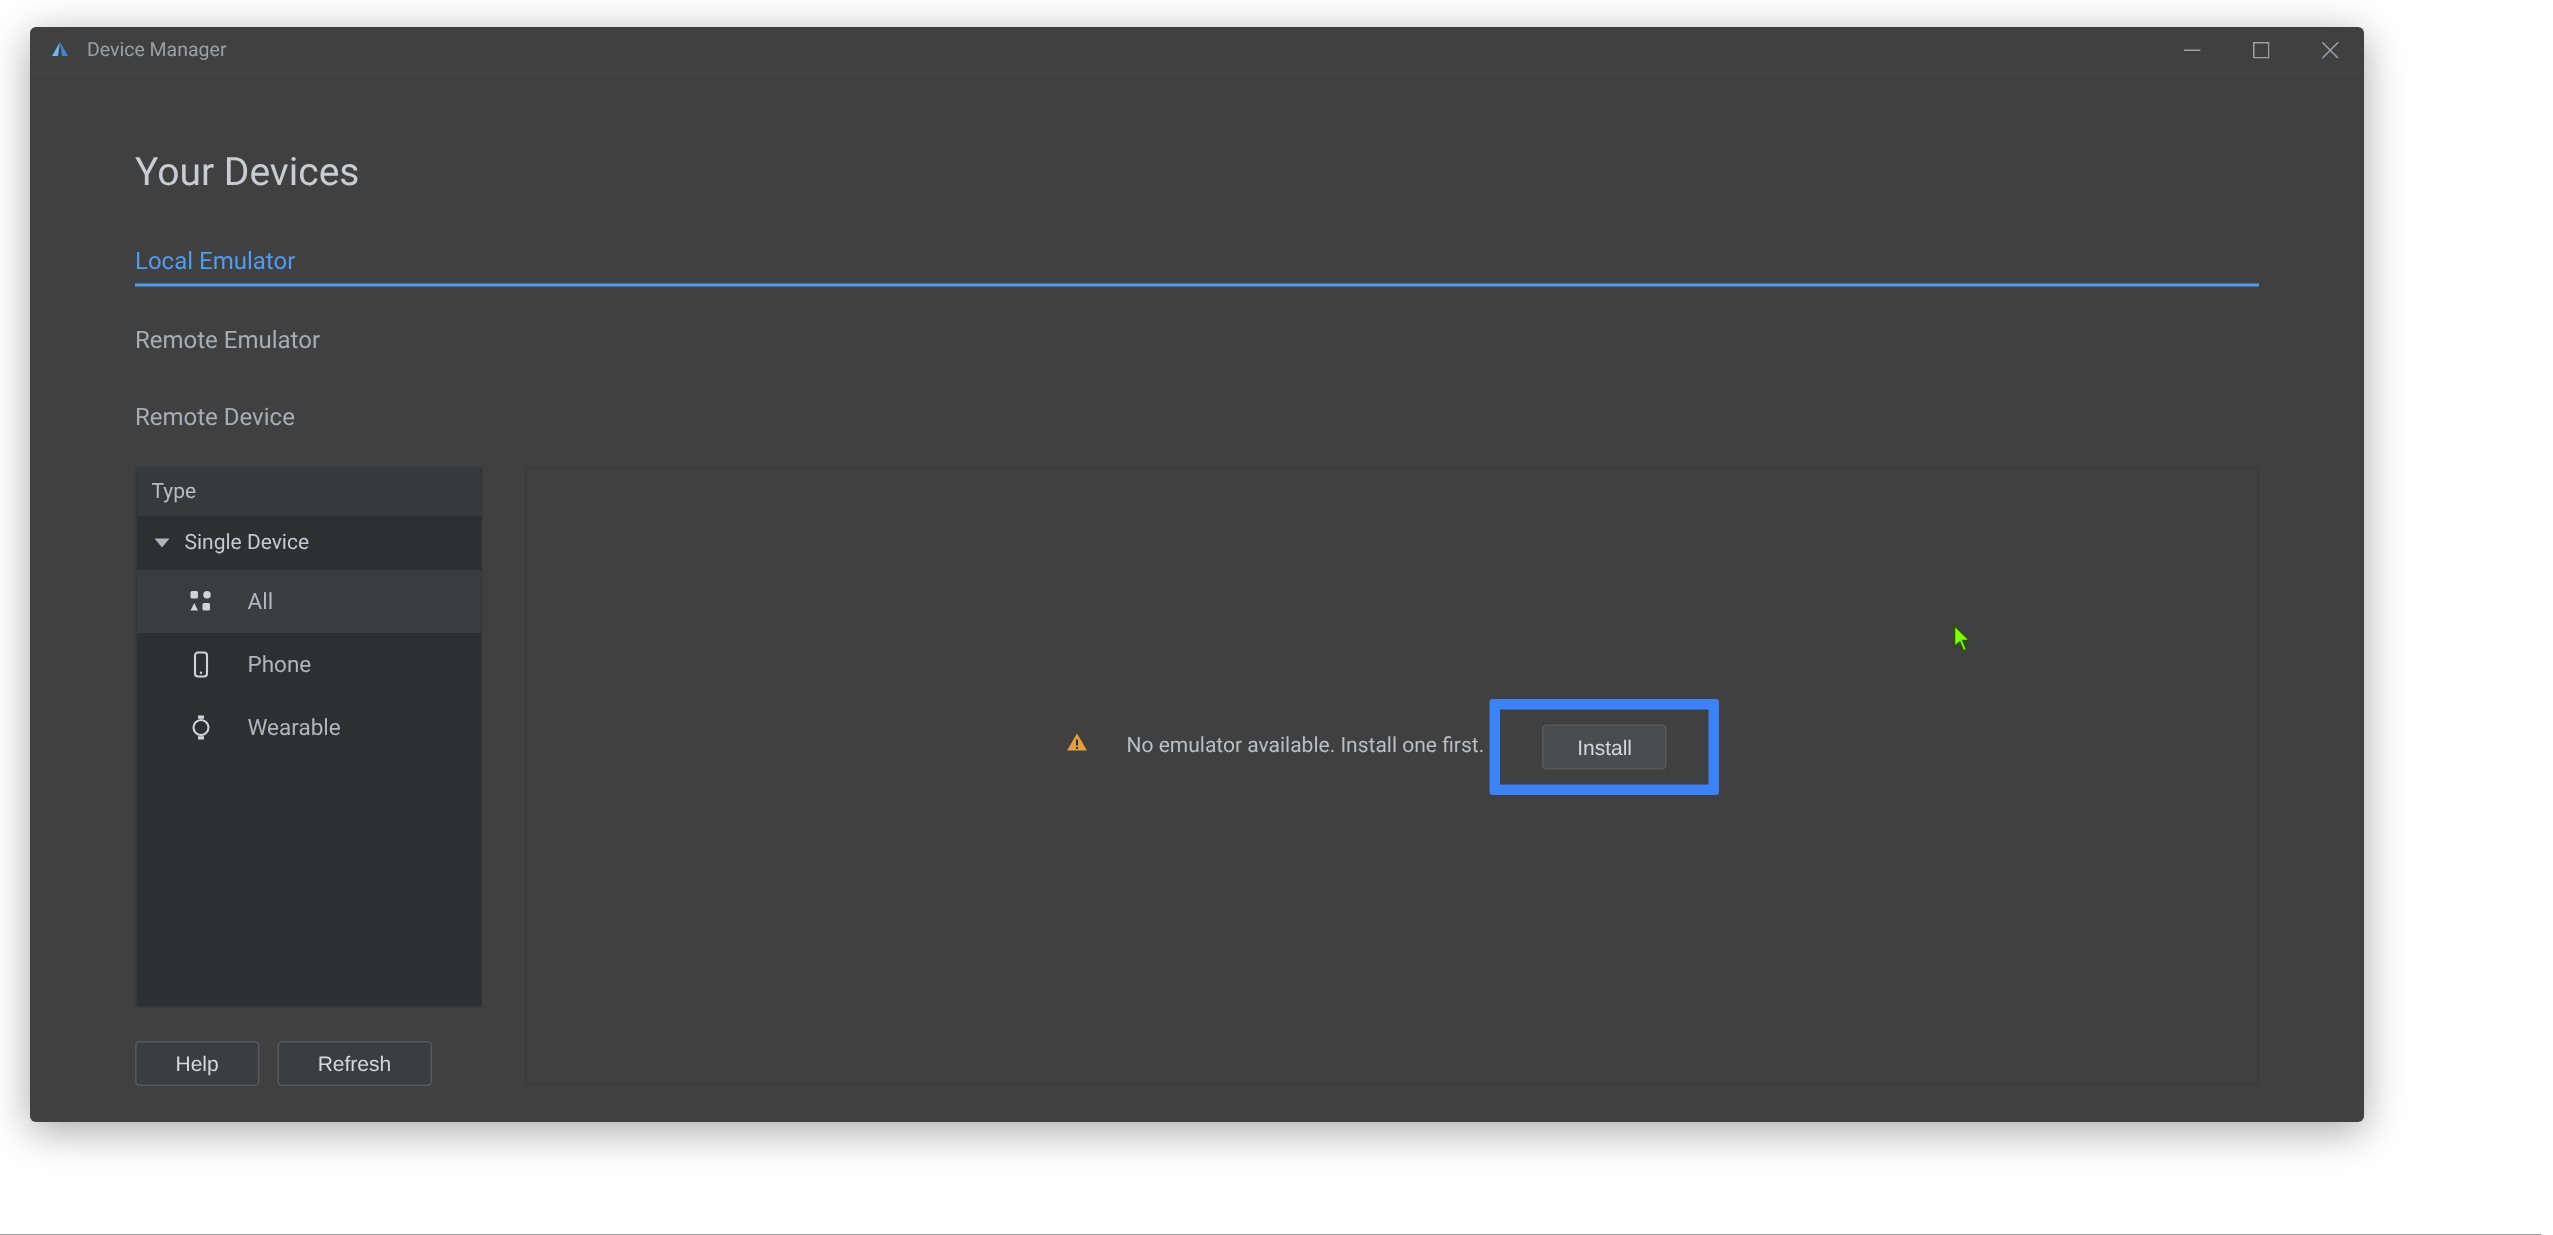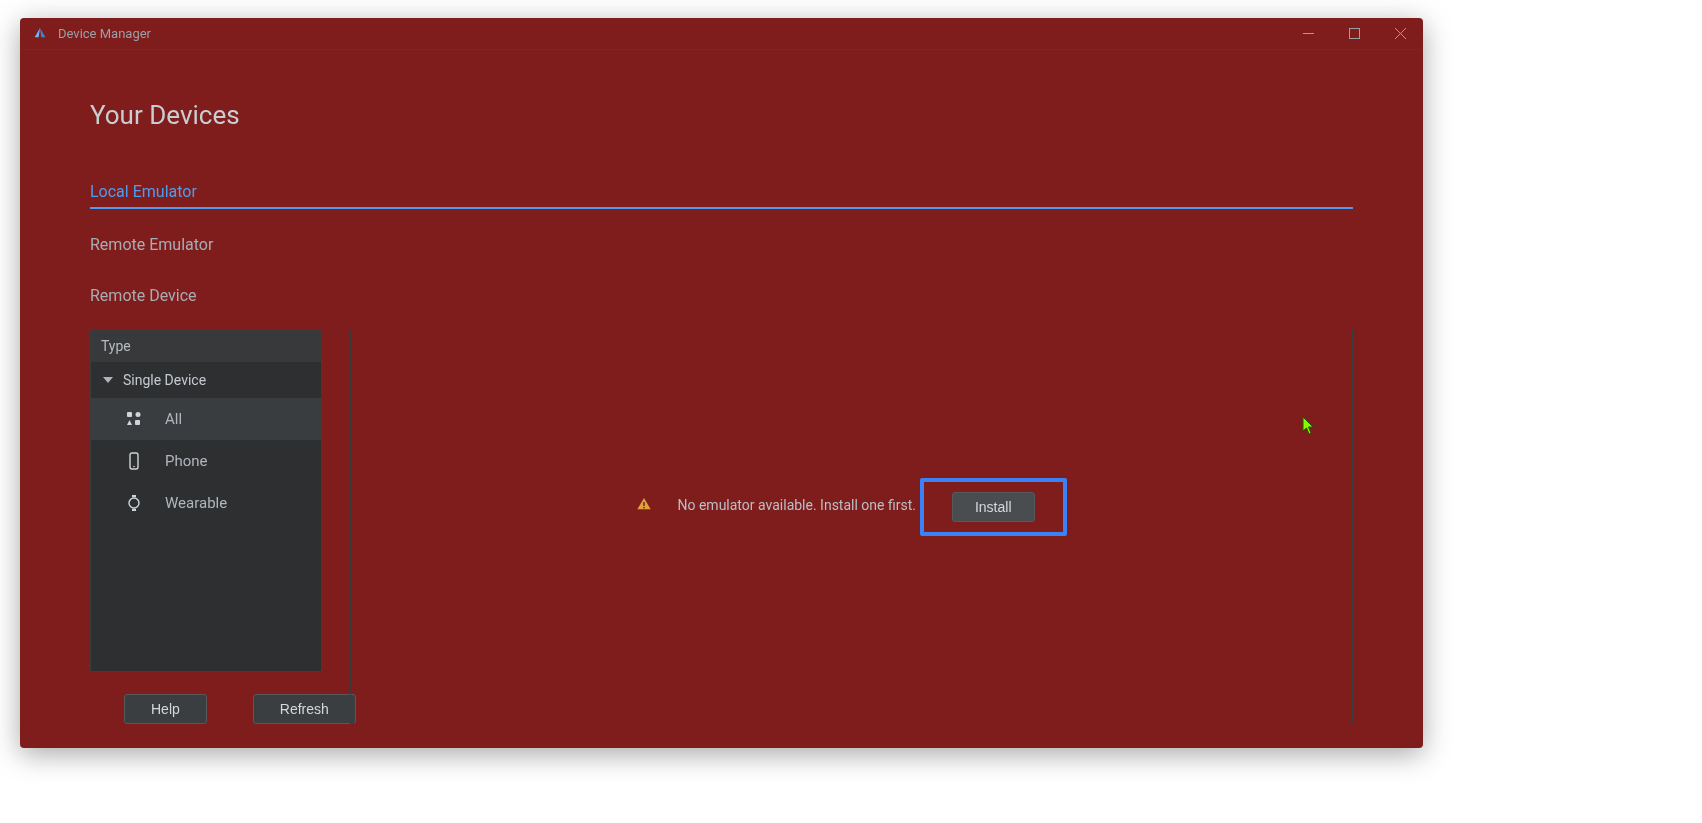--- a/index.html
+++ b/index.html
@@ -6,22 +6,22 @@
   body {
     font-family: -apple-system, BlinkMacSystemFont, "Segoe UI", Roboto, Arial, sans-serif;
     background: #fff;
     width: 1702px;
     height: 823px;
     overflow: hidden;
   }
   .window {
     position: absolute;
     top: 18px; left: 20px;
-    width: 1403px; height: 730px;
-    background: #7f1d1d;
+    width: 1556px; height: 730px;
+    background: #404040;
     border-radius: 4px;
     box-shadow: 0 6px 28px rgba(0,0,0,0.35);
     display: flex;
     flex-direction: column;
   }
   .titlebar {
     height: 32px;
     display: flex;
     align-items: center;
     padding-left: 12px;
@@ -46,21 +46,21 @@
   .content {
     flex: 1;
     padding: 50px 70px 24px 70px;
     display: flex;
     flex-direction: column;
   }
   .page-title {
     color: #c9cdd1;
     font-size: 26px;
     font-weight: 400;
-    margin-bottom: 52px;
+    margin-bottom: 34px;
   }
   .tabbar {
     display: flex;
     gap: 26px;
     color: #a7adb3;
     font-size: 16px;
     margin-bottom: 18px;
     flex-direction: column;
   }
   .tab {
@@ -141,42 +141,41 @@
     font-size: 14px;
     display: inline-flex;
     align-items: center;
     gap: 25px;
     margin-bottom: 18px;
   }
   .warn-icon { color: #e5a03b; }
   .highlight-box {
     display: inline-block;
     padding: 10px 28px;
-    border: 4px solid #3b82f6;
+    border: 7px solid #3b82f6;
     border-radius: 2px;
   }
   .btn {
     background: #4a4d50;
     color: #d4d8dc;
     border: 1px solid #56595c;
     border-radius: 3px;
     padding: 6px 22px;
     font-size: 14px;
     cursor: pointer;
   }
 
   .footer-btns {
     display: flex;
     gap: 12px;
     margin-top: 22px;
   }
   .footer-btns .btn {
     padding: 6px 26px;
     background: #3b3e41;
-    margin-left: 34px;
   }
 
   .cursor {
     position: absolute;
     pointer-events: none;
     width: 14px; height: 20px;
   }
 </style>
 </head>
 <body>

